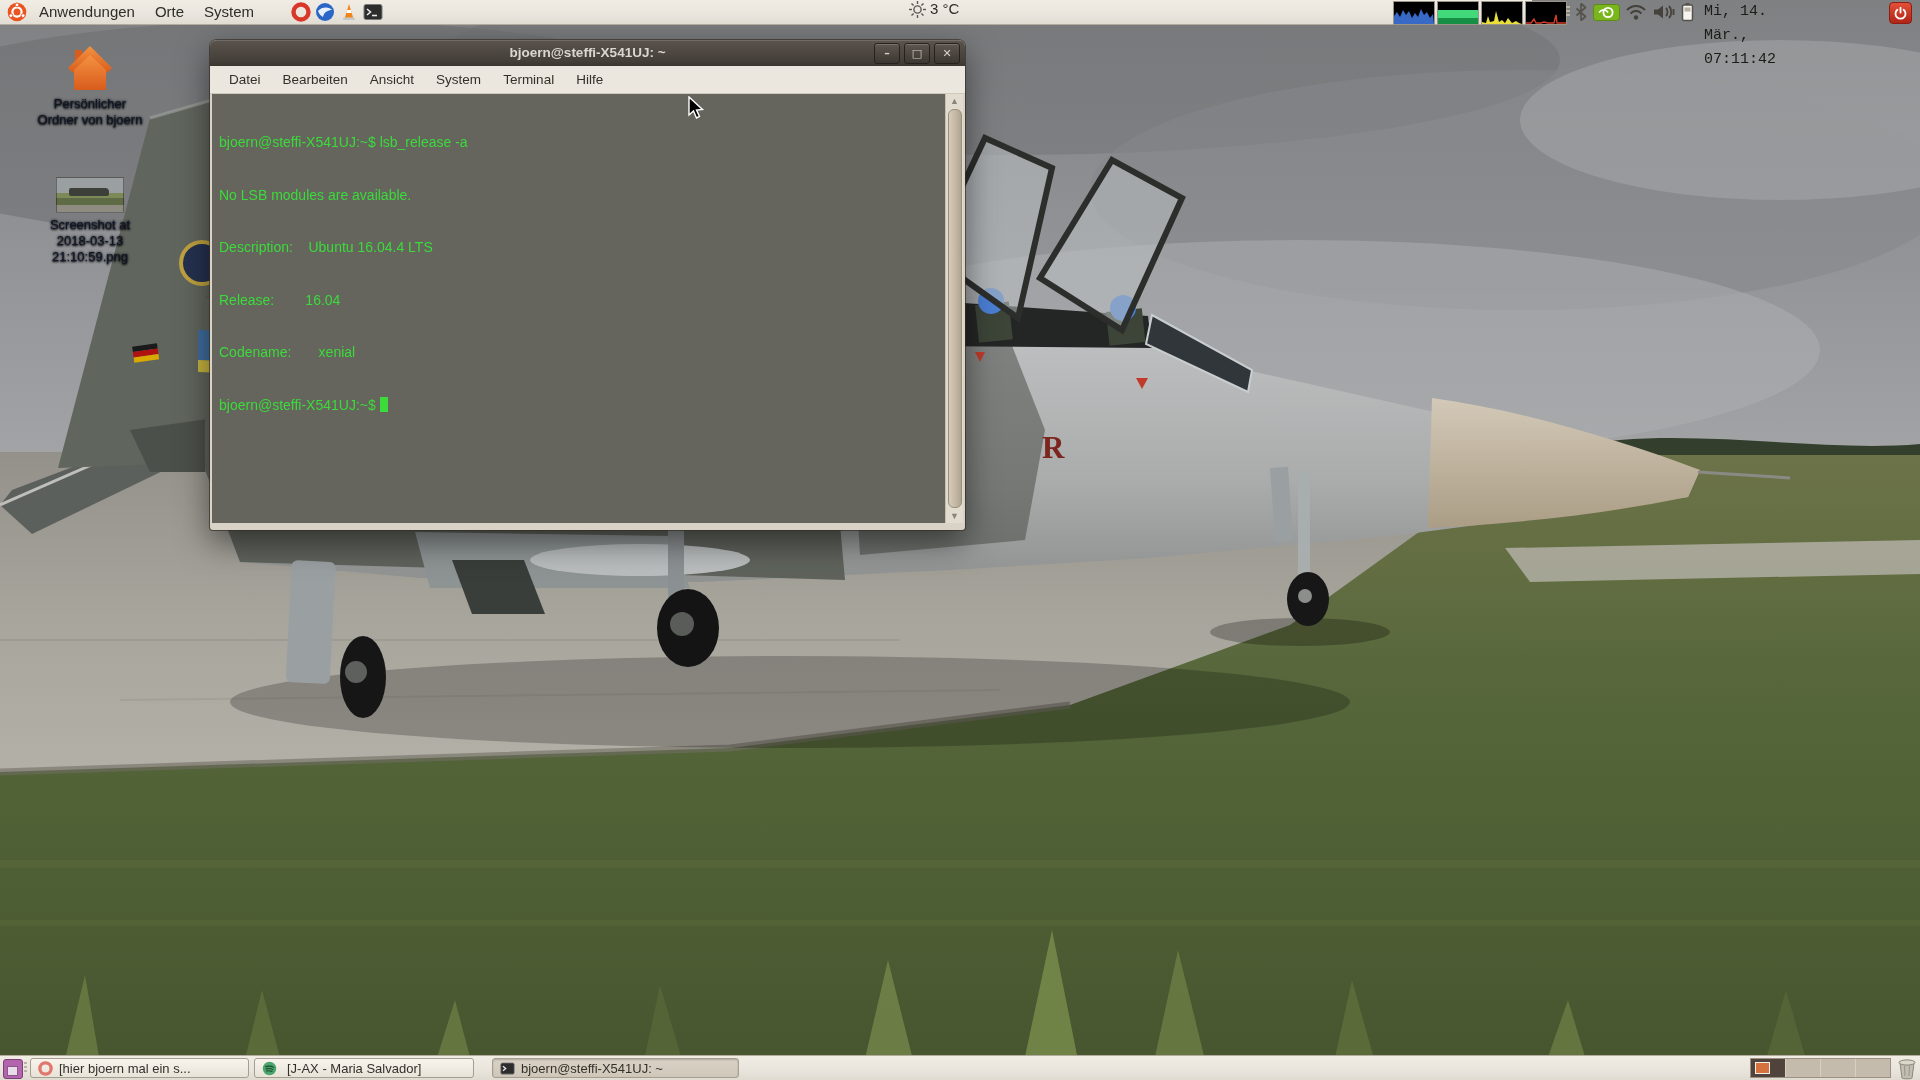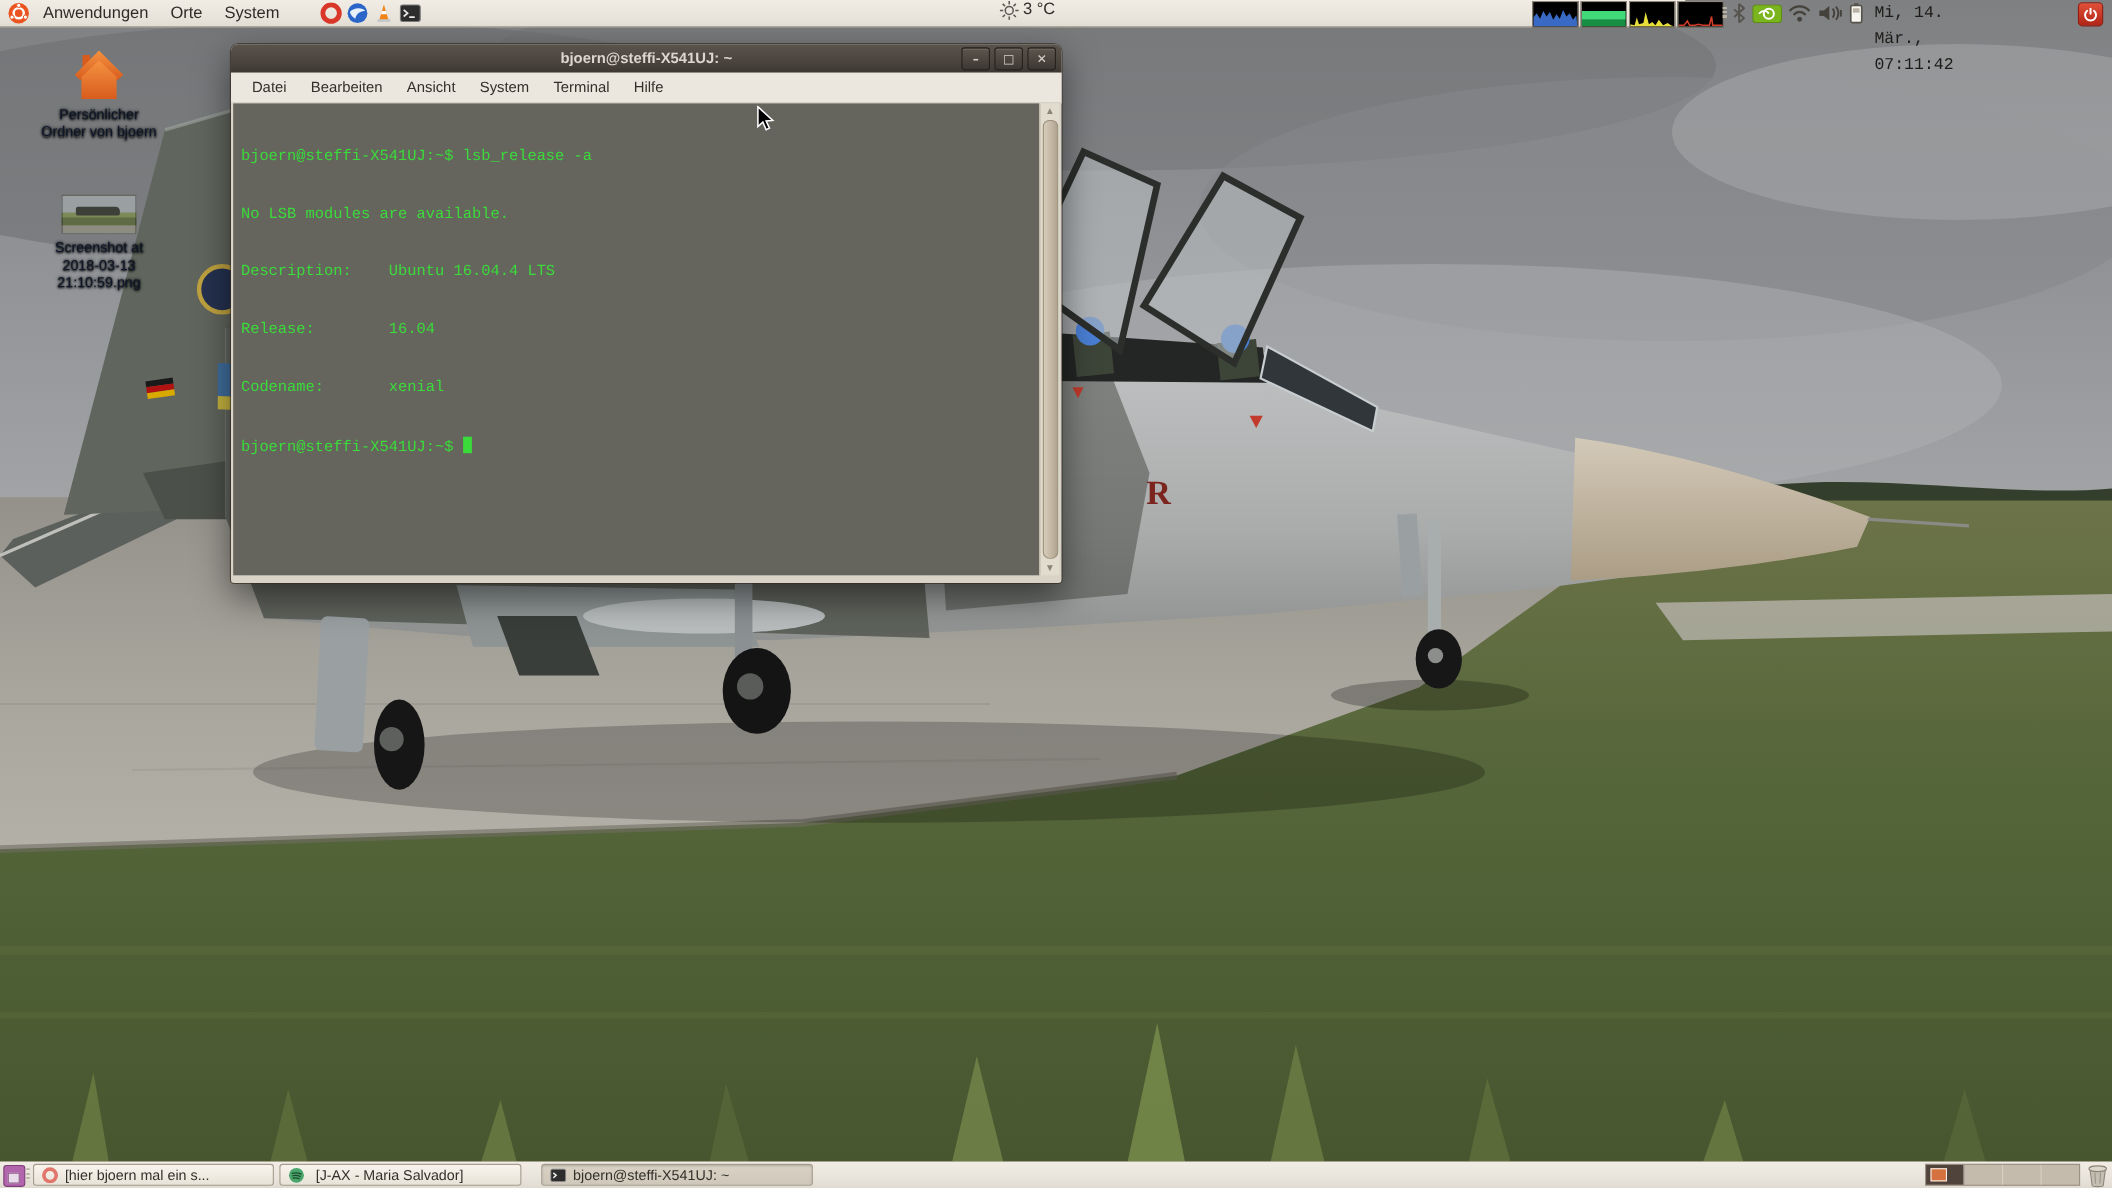--- a/index.html
+++ b/index.html
@@ -46,21 +46,21 @@
   .win-btns{position:absolute;right:5px;top:3px;display:flex;gap:4px;}
   .win-btn{width:24px;height:19px;border-radius:3px;border:1px solid #26211d;
     background:linear-gradient(#5d564e,#3c3731);box-shadow:inset 0 1px 0 rgba(255,255,255,.18);
     color:#d5d1c9;font-size:11px;font-weight:bold;display:flex;align-items:center;justify-content:center;
     font-family:"DejaVu Sans",sans-serif;}
   .menubar{height:27px;background:#ebe7df;border-bottom:1px solid #cfc9bd;
     display:flex;align-items:center;padding-left:8px;font-size:13.5px;color:#33302a;}
   .menubar .mitem{padding:0 11px;height:27px;line-height:27px;}
   .term-body{display:flex;height:429px;margin:0 2px;}
   .term-content{flex:1;background:rgba(6,9,6,0.55);padding:5px 0 0 7px;
-    font-family:Liberation Mono, monospace;font-size:14px;line-height:17.5px;
+    font-family:Liberation Sans, sans-serif;font-size:14px;line-height:17.5px;
     color:#3bdb3b;white-space:pre;overflow:hidden;}
   .term-line{display:block;white-space:pre;}
   .cursor-block{display:inline-block;width:8px;height:15px;background:#3bdb3b;vertical-align:-2px;}
   .scrollbar{width:17px;background:#e2dccf;border-left:1px solid #c6bfb0;position:relative;}
   .sb-arrow{position:absolute;left:0;width:17px;height:14px;color:#8a8378;font-size:9px;
     text-align:center;line-height:14px;}
   .sb-thumb{position:absolute;left:2px;top:15px;bottom:15px;width:12px;border-radius:6px;
     background:linear-gradient(90deg,#d6ccba,#c2b6a2 60%,#b0a48f);border:1px solid #9a8f7c;}
 
   

